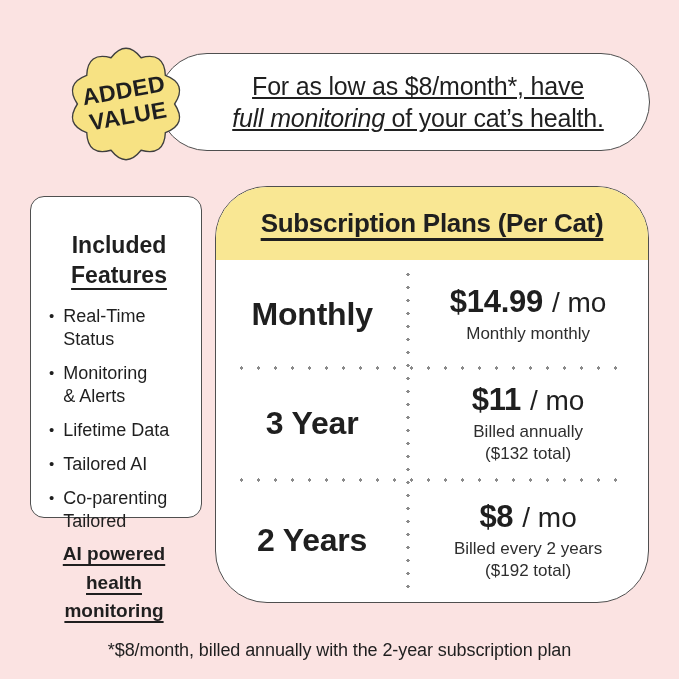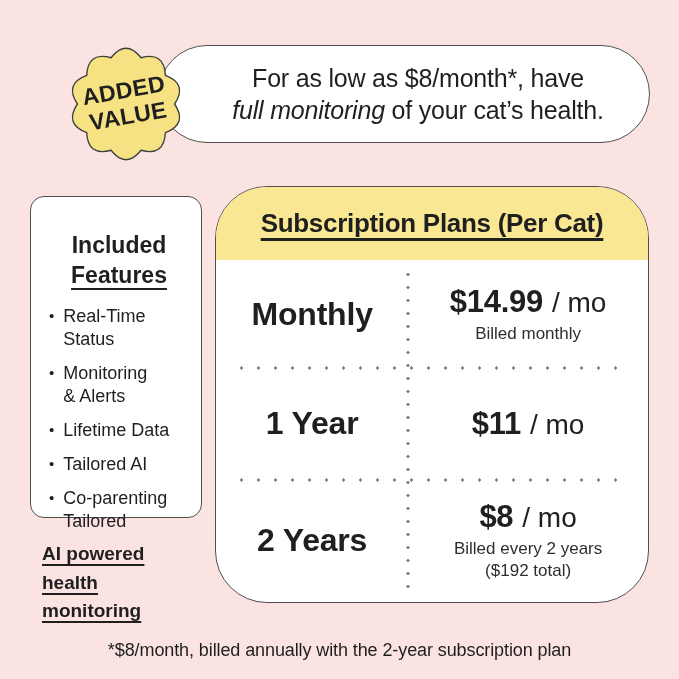--- a/index.html
+++ b/index.html
@@ -19,27 +19,28 @@
   .badge-label {
     position: absolute; inset: 0;
     display: flex; flex-direction: column; align-items: center; justify-content: center;
     transform: rotate(-10deg);
     font-weight: 800; font-size: 23px; line-height: 1.12; letter-spacing: 0.4px;
   }
   .badge-label span { display: block; }
 
   
   .hero-pill {
-    position: absolute; left: 158px; top: 45px; width: 492px; height: 98px;
+    position: absolute; left: 158px; top: 53px; width: 492px; height: 98px;
     background: #FFFFFF; border: 1.5px solid #4F4F4F; border-radius: 49px;
     box-sizing: border-box;
     display: flex; flex-direction: column; align-items: center; justify-content: center;
     gap: 3px; z-index: 1;
     font-size: 25px; letter-spacing: -0.2px; text-align: center;
     padding-left: 28px;
+    text-decoration: underline;
   }
   .hero-line em { font-style: italic; }
 
   
   .features-card {
     position: absolute; left: 30px; top: 196px; width: 172px; height: 322px;
     background: #FFFFFF; border: 1.5px solid #4F4F4F; border-radius: 14px;
     box-sizing: border-box; padding: 34px 8px 0 14px;
   }
   .features-title {
@@ -48,22 +49,22 @@
   }
   .features-title .t { display: block; }
   .features-title .t.u { text-decoration: underline; text-decoration-thickness: 2px; text-underline-offset: 5px; }
   .feature-list { list-style: none; margin: 0; padding: 0 0 0 4px; }
   .feature-item { display: flex; gap: 9px; font-size: 18px; line-height: 1.28; margin-bottom: 11px; }
   .feature-item .bullet { font-size: 15px; line-height: 1.5; }
   .feature-item .itm { white-space: pre-line; }
 
   
   .ai-note {
-    position: absolute; left: 42px; top: 540px; width: 172px;
-    font-size: 19px; font-weight: 600; line-height: 1.5;
+    position: absolute; left: 28px; top: 540px; width: 172px;
+    text-align: center; font-size: 19px; font-weight: 600; line-height: 1.5;
     white-space: pre-line;
     text-decoration: underline; text-decoration-thickness: 1.5px; text-underline-offset: 4px;
   }
 
   
   .plans-card {
     position: absolute; left: 215px; top: 186px; width: 434px; height: 417px;
     background: #FFFFFF; border: 1.5px solid #4F4F4F; border-radius: 52px;
     box-sizing: border-box; overflow: hidden;
     display: flex; flex-direction: column;
@@ -180,31 +181,33 @@
       <div class="plans-grid">
 
         <div class="cell">
           <span class="plan-name">Monthly</span>
         </div>
         <div class="cell">
           <div class="price-line">
             <span class="price">$14.99</span>
             <span class="unit">/ mo</span>
           </div>
-          <div class="note">Billed monthly</div>
-        </div>
-
-        <div class="cell">
-          <span class="plan-name">1 Year</span>
+          <div class="note">Monthly monthly</div>
+        </div>
+
+        <div class="cell">
+          <span class="plan-name">3 Year</span>
         </div>
         <div class="cell">
           <div class="price-line">
             <span class="price">$11</span>
             <span class="unit">/ mo</span>
           </div>
+          <div class="note">Billed annually
+($132 total)</div>
         </div>
 
         <div class="cell">
           <span class="plan-name">2 Years</span>
         </div>
         <div class="cell">
           <div class="price-line">
             <span class="price">$8</span>
             <span class="unit">/ mo</span>
           </div>

